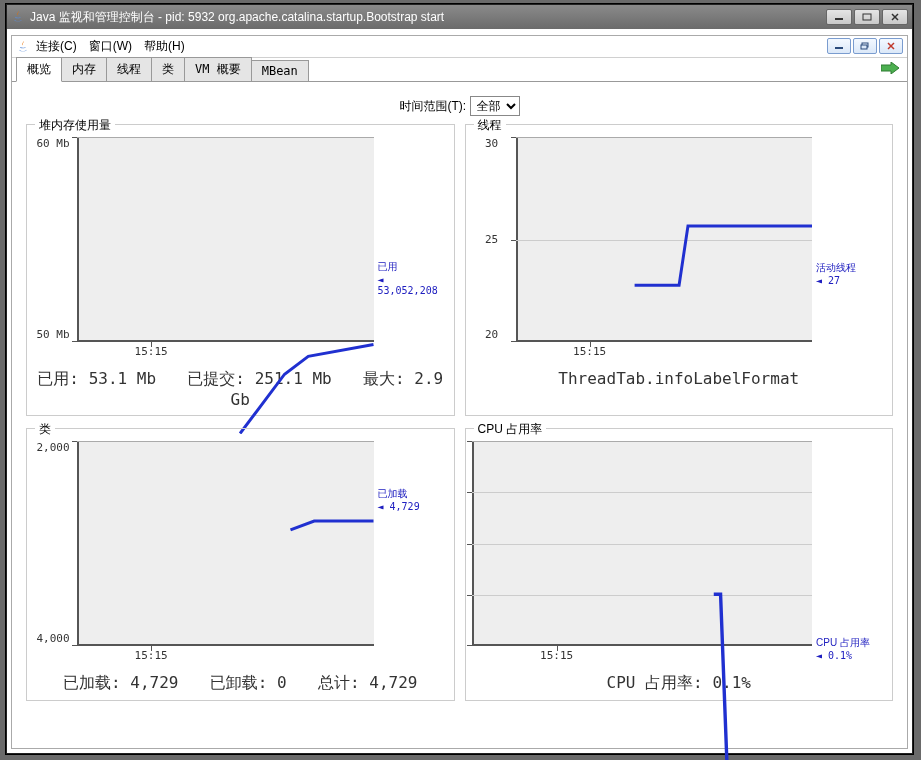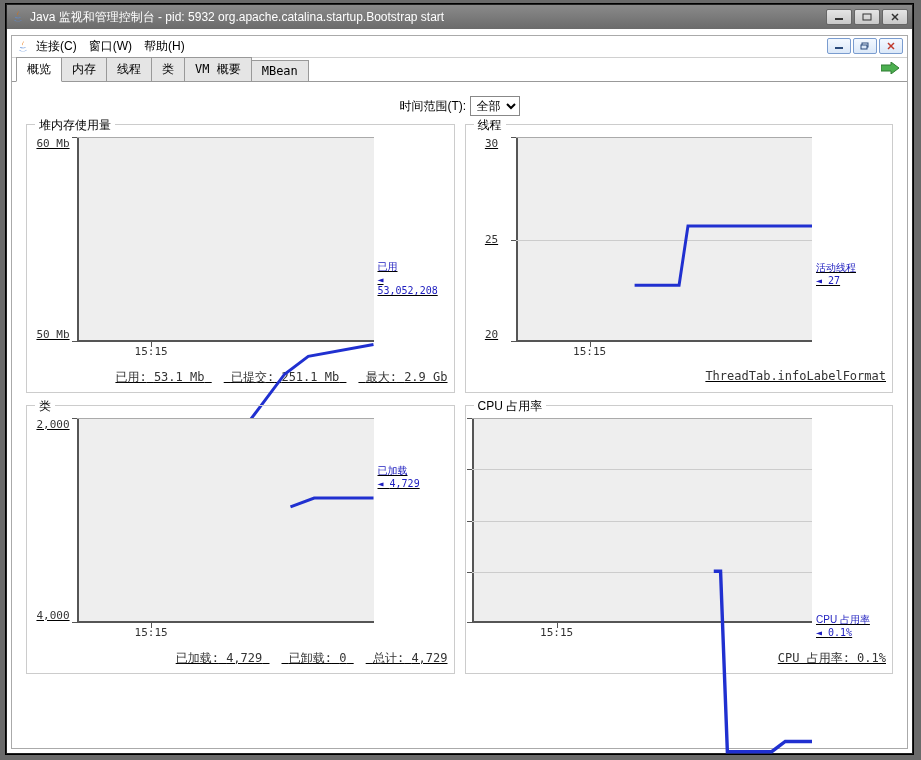--- a/index.html
+++ b/index.html
@@ -116,21 +116,20 @@
   .time-range-row select {
     font-size: 12px;
     padding: 1px 2px;
     border: 1px solid #888;
     background: #fff;
   }
   .charts-grid {
     display: grid;
     grid-template-columns: 1fr 1fr;
     gap: 12px 10px;
-    text-decoration: underline;
   }
   .chart-panel {
     border: 1px solid #ccc;
     padding: 4px 6px 6px 6px;
     position: relative;
   }
   .chart-title {
     position: absolute;
     top: -8px; left: 8px;
     background: #fff;
@@ -184,23 +183,23 @@
     flex-direction: column;
     justify-content: center;
     font-size: 10px;
     color: #2020c0;
     padding-left: 4px;
   }
   .legend-right .label1 { }
   .legend-right .label2 { font-family: monospace; }
   .chart-footer {
     padding-top: 10px;
-    font-size: 12px;
+    font-size: 16px;
     font-family: "SimSun", monospace;
-    text-align: right;
+    text-align: center;
     color: #333;
   }
   .small-gap { display: inline-block; width: 12px; }
   .watermark {
     position: absolute;
     right: 24px; bottom: 8px;
     color: #d4d4d4;
     font-size: 14px;
     font-family: monospace;
     pointer-events: none;

